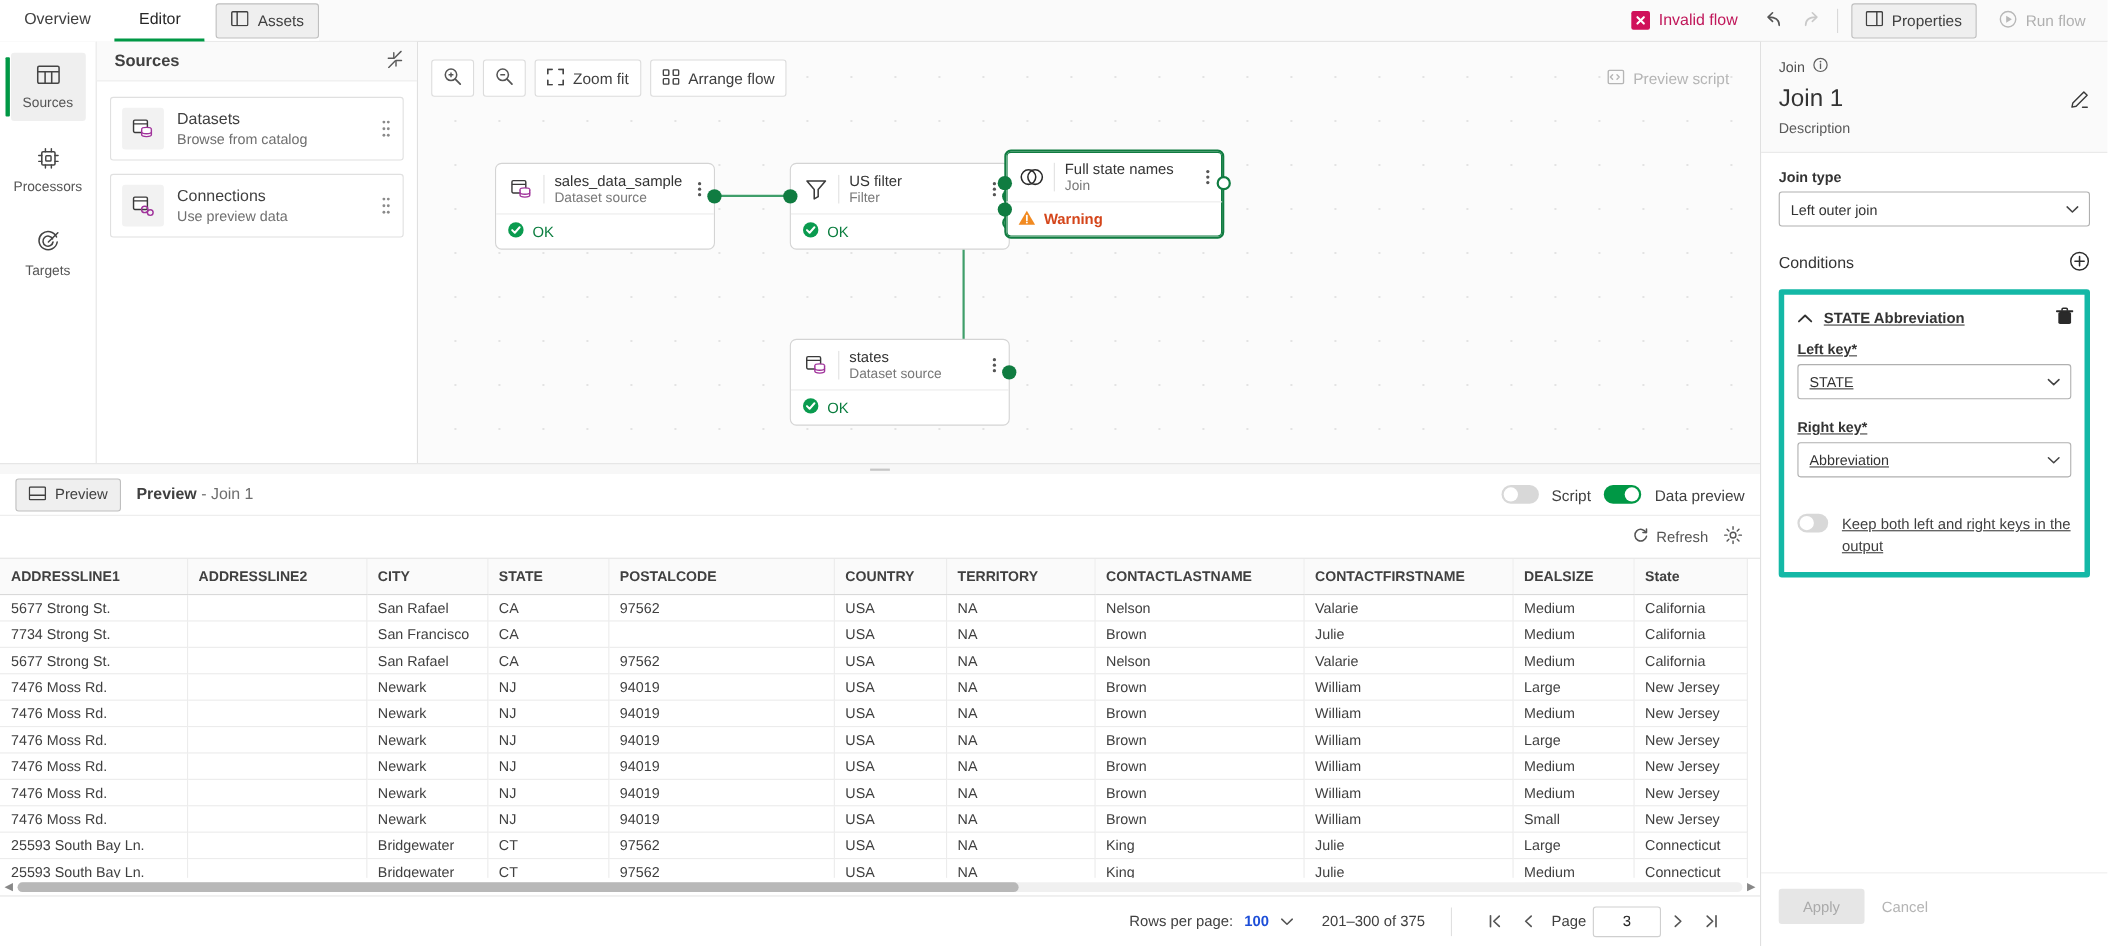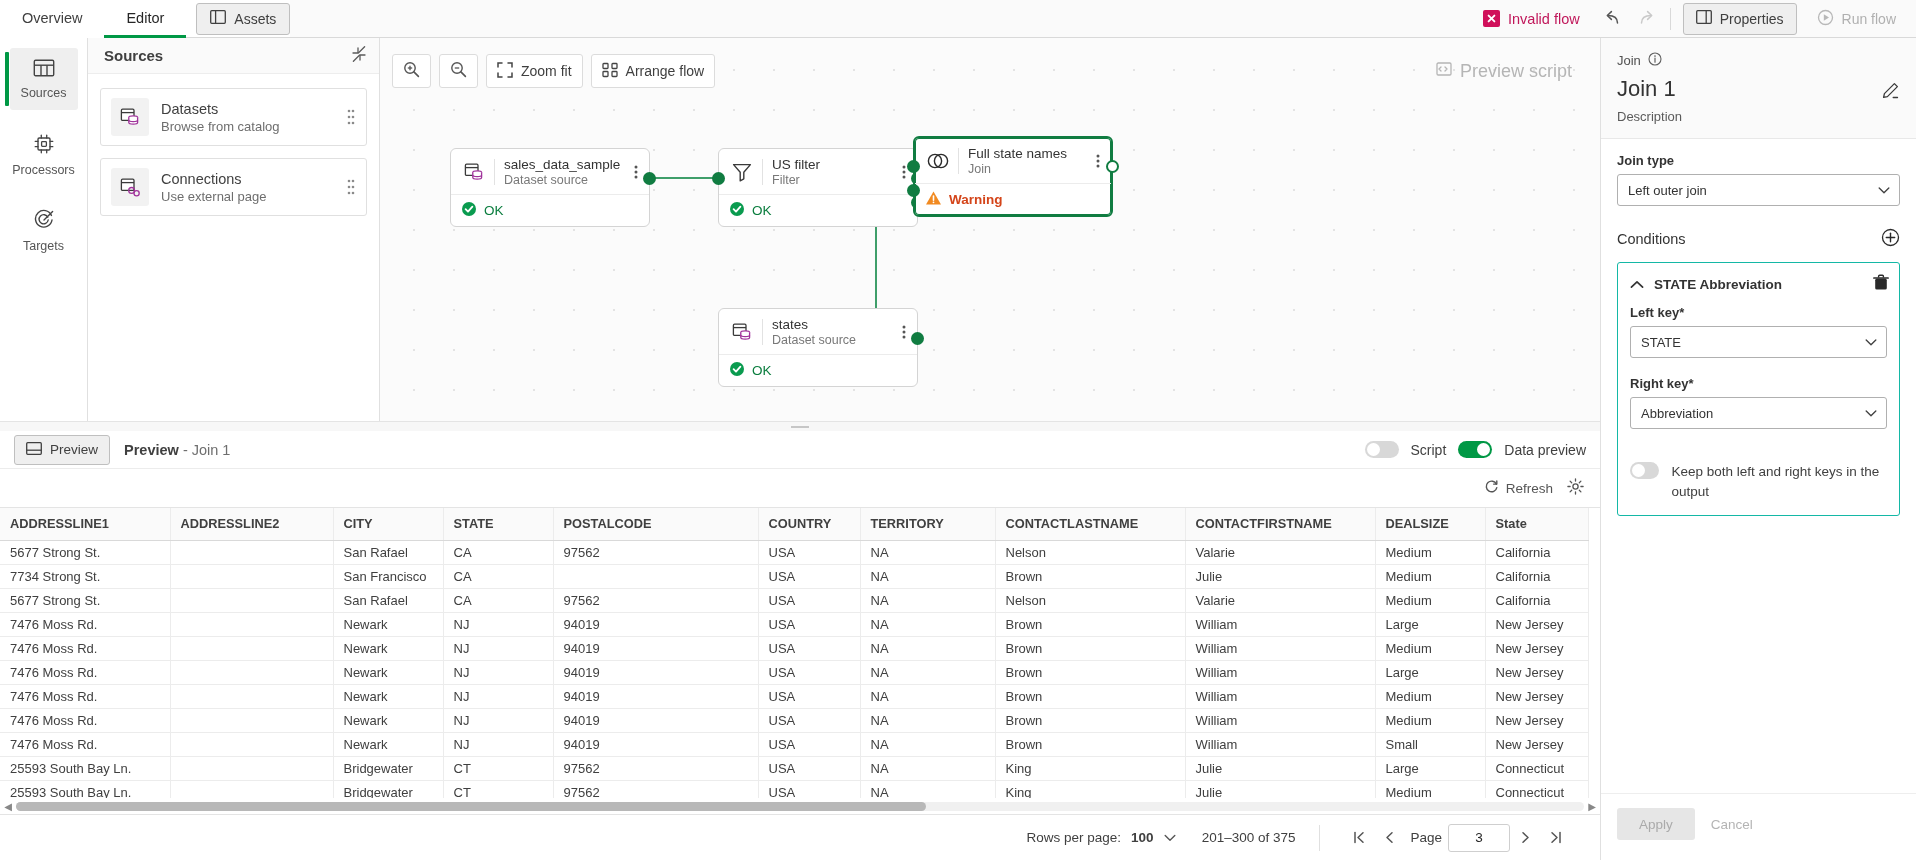--- a/index.html
+++ b/index.html
@@ -107,21 +107,21 @@
   }
   .canvas-toolbar { position: absolute; top: 16px; left: 12px; display: flex; align-items: center; gap: 8px; z-index: 5; }
   .ctb {
     height: 34px; min-width: 34px; display: flex; align-items: center; justify-content: center;
     gap: 8px; padding: 0 10px; background: #fff; border: 1px solid #dcdcdc; border-radius: 3px;
     font-size: 14px; color: #404040; cursor: pointer;
   }
   .preview-script-btn {
     position: absolute; top: 16px; right: 16px; height: 34px;
     display: flex; align-items: center; gap: 8px; padding: 0 12px;
-    font-size: 18px; color: #b5b5b5; cursor: default; z-index: 5;
+    font-size: 14px; color: #b5b5b5; cursor: default; z-index: 5;
   }
 
   .node {
     position: absolute; width: 200px; background: #fff;
     border: 1px solid #d4d4d4; border-radius: 6px; z-index: 3;
   }
   .node.selected { border: 2px solid #107c41; box-shadow: 0 0 0 1px #107c41 inset; }
   .node-top { display: flex; align-items: center; gap: 0; height: 45px; padding: 0 4px 0 10px; }
   .node-glyph { width: 26px; flex: 0 0 26px; display: flex; align-items: center; justify-content: center; }
   .node-sep { width: 1px; height: 26px; background: #e2e2e2; margin: 0 9px 0 7px; }
@@ -195,21 +195,21 @@
   .hs-track { flex: 1; height: 9px; background: #f0f0f0; border-radius: 5px; position: relative; }
   .hs-thumb { position: absolute; left: 0; top: 0; width: 910px; height: 9px; background: #b8b8b8; border-radius: 5px; }
 
   
   .footer {
     position: absolute; top: 814px; left: 0; width: 1600px; height: 46px;
     background: #fff; border-top: 1px solid #e4e4e4;
     display: flex; align-items: center; justify-content: flex-end; padding-right: 30px; gap: 0;
   }
   .rows-label { font-size: 13.5px; color: #404040; }
-  .rows-sel { display: flex; align-items: center; gap: 10px; margin-left: 10px; font-size: 13.5px; font-weight: 600; color: #404040; cursor: pointer; }
+  .rows-sel { display: flex; align-items: center; gap: 10px; margin-left: 10px; font-size: 13.5px; font-weight: 600; color: #1d4ed8; cursor: pointer; }
   .range-label { font-size: 13.5px; color: #404040; margin-left: 26px; }
   .pg-divider { width: 1px; height: 26px; background: #e0e0e0; margin: 0 24px; }
   .pg-btn { width: 30px; height: 30px; display: flex; align-items: center; justify-content: center; cursor: pointer; color: #555; }
   .pg-word { font-size: 13.5px; color: #404040; margin: 0 6px; }
   .pg-input {
     width: 62px; height: 28px; border: 1px solid #cfcfcf; border-radius: 3px;
     text-align: center; font-size: 13.5px; color: #262626; font-family: "Liberation Sans", sans-serif;
     background: #fff;
   }
 
@@ -228,21 +228,21 @@
   .select {
     position: relative; height: 32px; border: 1px solid #b0b0b0; border-radius: 3px;
     background: #fff; display: flex; align-items: center; padding: 0 28px 0 10px;
     font-size: 13px; color: #333; cursor: pointer;
   }
   .select .chev { position: absolute; right: 9px; top: 50%; transform: translateY(-50%); }
   .section-row {
     display: flex; align-items: center; justify-content: space-between;
     margin: 22px 0 6px; font-size: 14.5px; color: #333;
   }
-  .cond-card { border: 1px solid #14b8a6; border-radius: 3px; margin-top: 12px; }
+  .cond-card { border: 5px solid #14b8a6; border-radius: 3px; margin-top: 12px; text-decoration: underline; }
   .cond-head {
     display: flex; align-items: center; gap: 10px; padding: 11px 10px 11px 12px;
     font-size: 13.5px; font-weight: 700; color: #333;
   }
   .cond-head .spacer { flex: 1; }
   .cond-body { padding: 0 12px 14px; }
   .keep-row { display: flex; align-items: flex-start; gap: 12px; margin-top: 33px; }
   .keep-text { font-size: 13.5px; color: #404040; line-height: 1.45; }
   .props-foot {
     padding: 14px 16px 20px; display: flex; align-items: center; 
@@ -420,21 +420,21 @@
         <svg width="22" height="22" viewBox="0 0 22 22">
             <rect x="2.4" y="3.2" width="12.6" height="11.2" rx="1.2" fill="#fff" stroke="#3a3a3a" stroke-width="1.3"></rect>
             <line x1="2.4" y1="6.6" x2="15" y2="6.6" stroke="#3a3a3a" stroke-width="1.3"></line>
             <circle cx="12.6" cy="14.4" r="2.9" fill="none" stroke="#a0339b" stroke-width="1.3"></circle>
             <circle cx="17.6" cy="17.2" r="2.6" fill="none" stroke="#a0339b" stroke-width="1.3"></circle>
             <line x1="14.9" y1="15.8" x2="15.6" y2="16.2" stroke="#a0339b" stroke-width="1.3"></line>
           </svg>
       </span>
       <span class="src-text">
         <span class="src-title">Connections</span>
-        <span class="src-sub">Use external page</span>
+        <span class="src-sub">Use preview data</span>
       </span>
       <span class="grip">
         <svg width="10" height="18" viewBox="0 0 10 18">
             <g fill="#8a8a8a">
               <circle cx="3" cy="3" r="1.3"></circle>
               <circle cx="7" cy="3" r="1.3"></circle>
               <circle cx="3" cy="9" r="1.3"></circle>
               <circle cx="7" cy="9" r="1.3"></circle>
               <circle cx="3" cy="15" r="1.3"></circle>
               <circle cx="7" cy="15" r="1.3"></circle>

